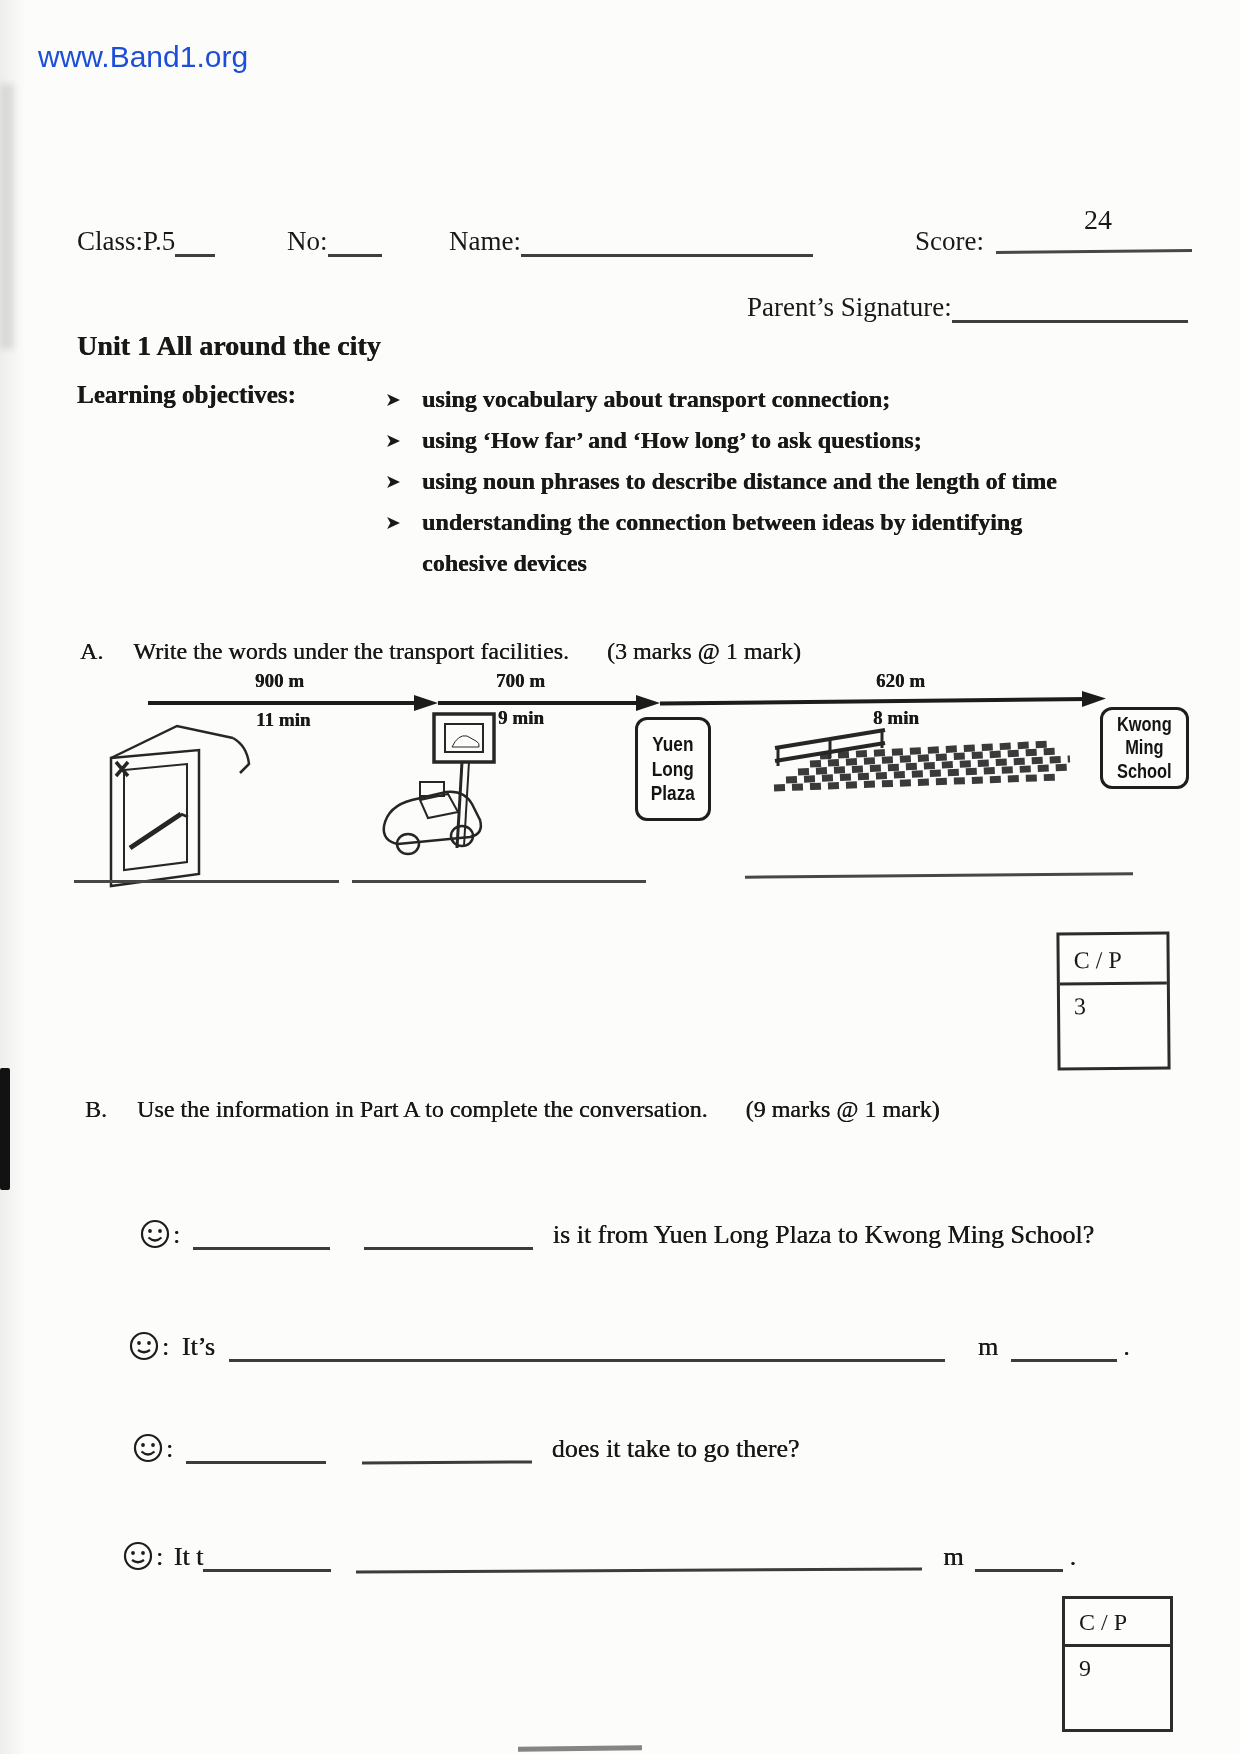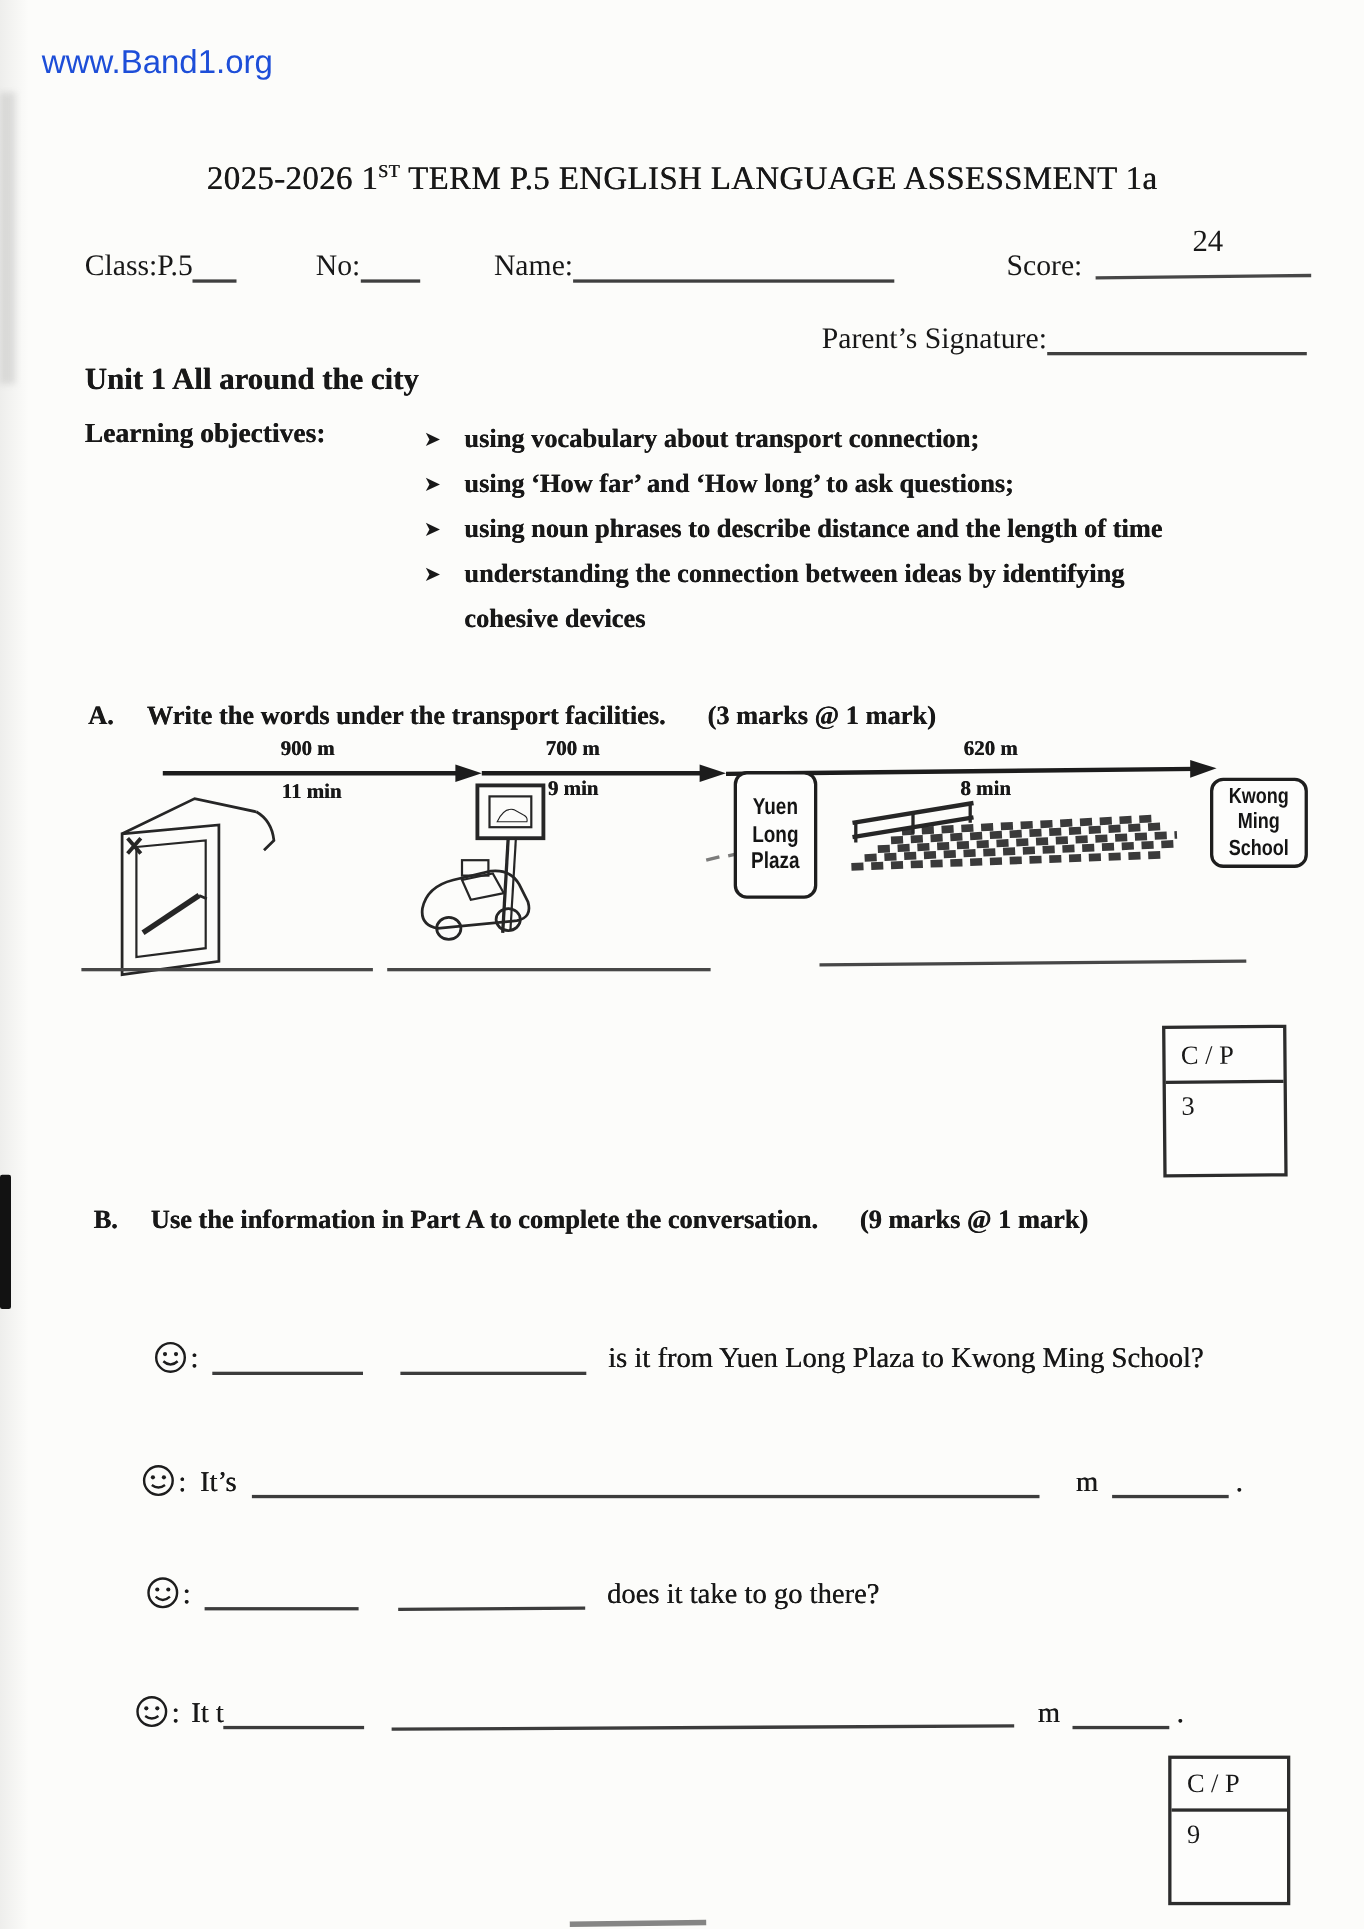--- a/index.html
+++ b/index.html
@@ -26,21 +26,21 @@
   
   .unit-title { left:77px; top:330px; font-size:28px; font-weight:700; }
   .obj-label  { left:77px; top:381px; font-size:25px; font-weight:700; }
   .objectives { left:385px; top:379px; width:672px; }
   .obj-item { display:flex; font-size:24px; font-weight:700; line-height:41px; }
   .obj-bullet { flex:0 0 37px; font-family:"DejaVu Sans",sans-serif;
                 font-size:19px; line-height:41px; }
   .obj-text { width:635px; }
 
   
-  .part-head { font-size:24px; font-weight:700; white-space:nowrap; }
+  .part-head { font-size:24px; font-weight:400; white-space:nowrap; }
   .part-head .instr { margin-left:24px; }
   .part-head .marks { margin-left:32px; }
 
   
   .dist, .tim { position:absolute; width:120px; text-align:left;
                 font-size:19px; font-weight:700; }
   .sign { position:absolute; border:3.5px solid #1e1e1e; border-radius:12px;
           background:#fdfdfc; display:flex; align-items:center; justify-content:center; }
   .sign-text { font-family:"Liberation Sans",sans-serif; font-weight:700;
                text-align:center; line-height:1.18; transform:scaleX(.82);
@@ -75,23 +75,20 @@
 
 <div id="page">
 
   <div class="artifact edge-shade"></div>
   <div class="artifact streak-topleft"></div>
   <div class="artifact bar-left"></div>
   <div class="artifact smudge-bottom"></div>
 
   <div class="abs watermark">www.Band1.org</div>
 
-  <div class="abs title-row ink">
-    <span>2025-2026 1</span><sup>ST</sup><span> TERM P.5 ENGLISH LANGUAGE ASSESSMENT 1a</span>
-  </div>
 
   <div class="abs meta-row" style="left:77px;">
     <span>Class:P.5</span><span class="blank" style="width:40px;"></span>
   </div>
   <div class="abs meta-row" style="left:287px;">
     <span>No:</span><span class="blank" style="width:54px;"></span>
   </div>
   <div class="abs meta-row" style="left:449px;">
     <span>Name:</span><span class="blank" style="width:292px;"></span>
   </div>
@@ -179,21 +176,21 @@
     <g stroke="#333" stroke-width="7" stroke-dasharray="11 7" opacity=".9">
       <path d="M200 36 L430 24"></path>
       <path d="M190 44 L440 31"></path>
       <path d="M178 52 L450 39"></path>
       <path d="M166 60 L452 47"></path>
       <path d="M154 68 L440 57"></path>
     </g>
     <path d="M22 62 l12 -3 M42 58 l9 -2" stroke-width="3" opacity=".6"></path>
   </svg>
 
-  <div class="sign" style="left:635px; top:701px; width:76px; height:116px;margin-left:32px;">
+  <div class="sign" style="left:635px; top:717px; width:76px; height:104px;">
     <div class="sign-text" style="font-size:21px;">
       <div>Yuen</div>
       <div>Long</div>
       <div>Plaza</div>
     </div>
   </div>
 
   <div class="sign" style="left:1100px; top:707px; width:89px; height:82px;">
     <div class="sign-text" style="font-size:20px;">
       <div>Kwong</div>

